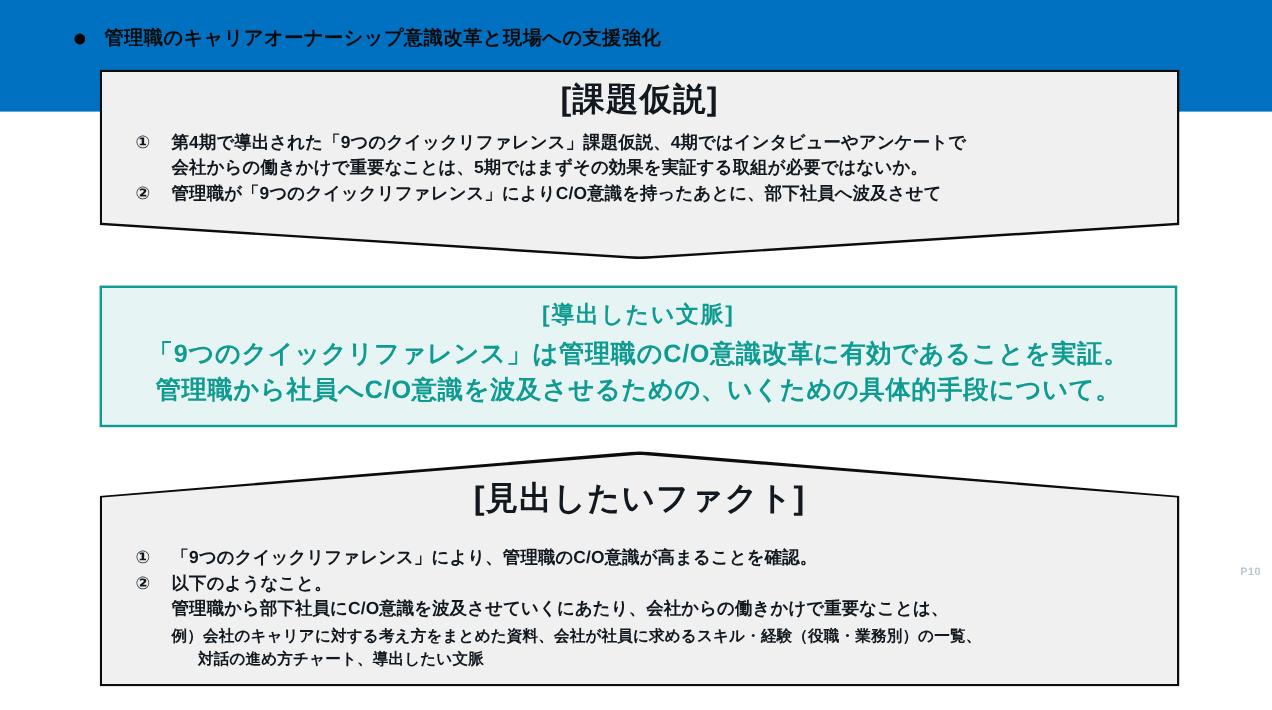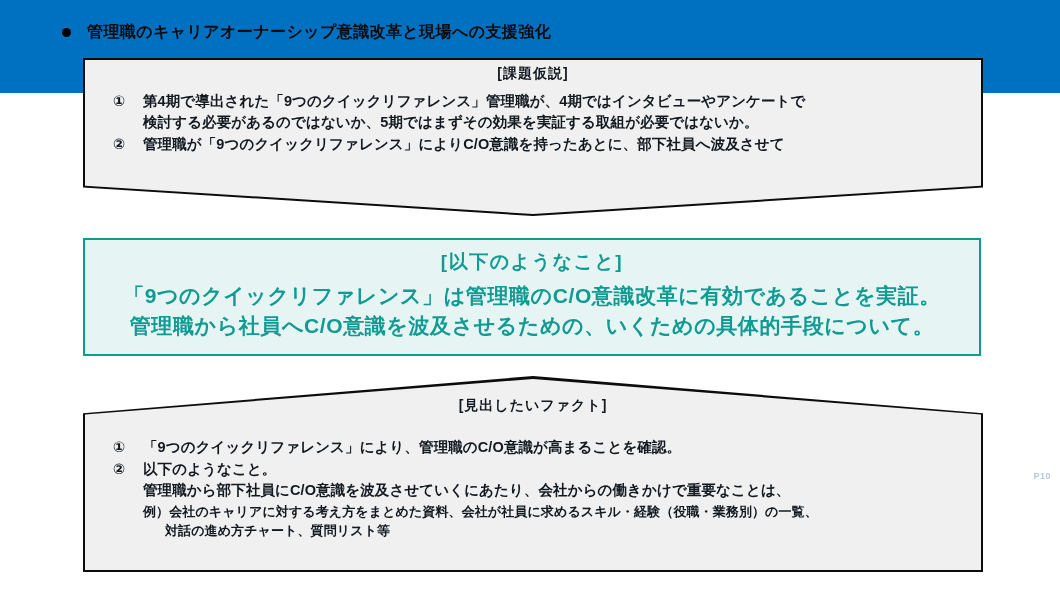--- a/index.html
+++ b/index.html
@@ -50,21 +50,21 @@
     font-size: 16px;
     font-weight: bold;
     color: #0b0b0b;
     letter-spacing: 0.4px;
     white-space: nowrap;
   }
 
   
   .box-heading {
     text-align: center;
-    font-size: 14px;
+    font-size: 27px;
     font-weight: bold;
     color: #11181f;
     letter-spacing: 1px;
   }
 
   .num-list {
     margin: 0;
     padding: 0;
     list-style: none;
   }
@@ -225,35 +225,35 @@
   </div>
 
   <div class="box1-outline"></div>
   <div class="box1-inner" style="left:85px; top:60px;"></div>
   <div class="box1-content">
     <div class="box-heading">[課題仮説]</div>
     <ul class="num-list box1-list">
       <li class="num-item">
         <span class="num-marker">①</span>
         <span class="num-body">
-          <div>第4期で導出された「9つのクイックリファレンス」管理職が、4期ではインタビューやアンケートで</div>
-          <div>検討する必要があるのではないか、5期ではまずその効果を実証する取組が必要ではないか。</div>
+          <div>第4期で導出された「9つのクイックリファレンス」課題仮説、4期ではインタビューやアンケートで</div>
+          <div>会社からの働きかけで重要なことは、5期ではまずその効果を実証する取組が必要ではないか。</div>
         </span>
       </li>
       <li class="num-item">
         <span class="num-marker">②</span>
         <span class="num-body">
           <div>管理職が「9つのクイックリファレンス」によりC/O意識を持ったあとに、部下社員へ波及させて</div>
         </span>
       </li>
     </ul>
   </div>
 
   <div class="box2">
-    <div class="box2-heading">[以下のようなこと]</div>
+    <div class="box2-heading">[導出したい文脈]</div>
     <div class="box2-lines">
       <div class="box2-line">「9つのクイックリファレンス」は管理職のC/O意識改革に有効であることを実証。</div>
       <div class="box2-line">管理職から社員へC/O意識を波及させるための、いくための具体的手段について。</div>
     </div>
   </div>
 
   <div class="box3-outline"></div>
   <div class="box3-inner"></div>
   <div class="box3-content">
     <div class="box-heading">[見出したいファクト]</div>
@@ -264,21 +264,21 @@
           <div>「9つのクイックリファレンス」により、管理職のC/O意識が高まることを確認。</div>
         </span>
       </li>
       <li class="num-item">
         <span class="num-marker">②</span>
         <span class="num-body">
           <div>以下のようなこと。</div>
           <div>管理職から部下社員にC/O意識を波及させていくにあたり、会社からの働きかけで重要なことは、</div>
           <div class="example-block">
             <div class="ex-line1">例）会社のキャリアに対する考え方をまとめた資料、会社が社員に求めるスキル・経験（役職・業務別）の一覧、</div>
-            <div class="ex-line2">対話の進め方チャート、質問リスト等</div>
+            <div class="ex-line2">対話の進め方チャート、導出したい文脈</div>
           </div>
         </span>
       </li>
     </ul>
   </div>
 
   <div class="page-number">P10</div>
 
 </div>
 

